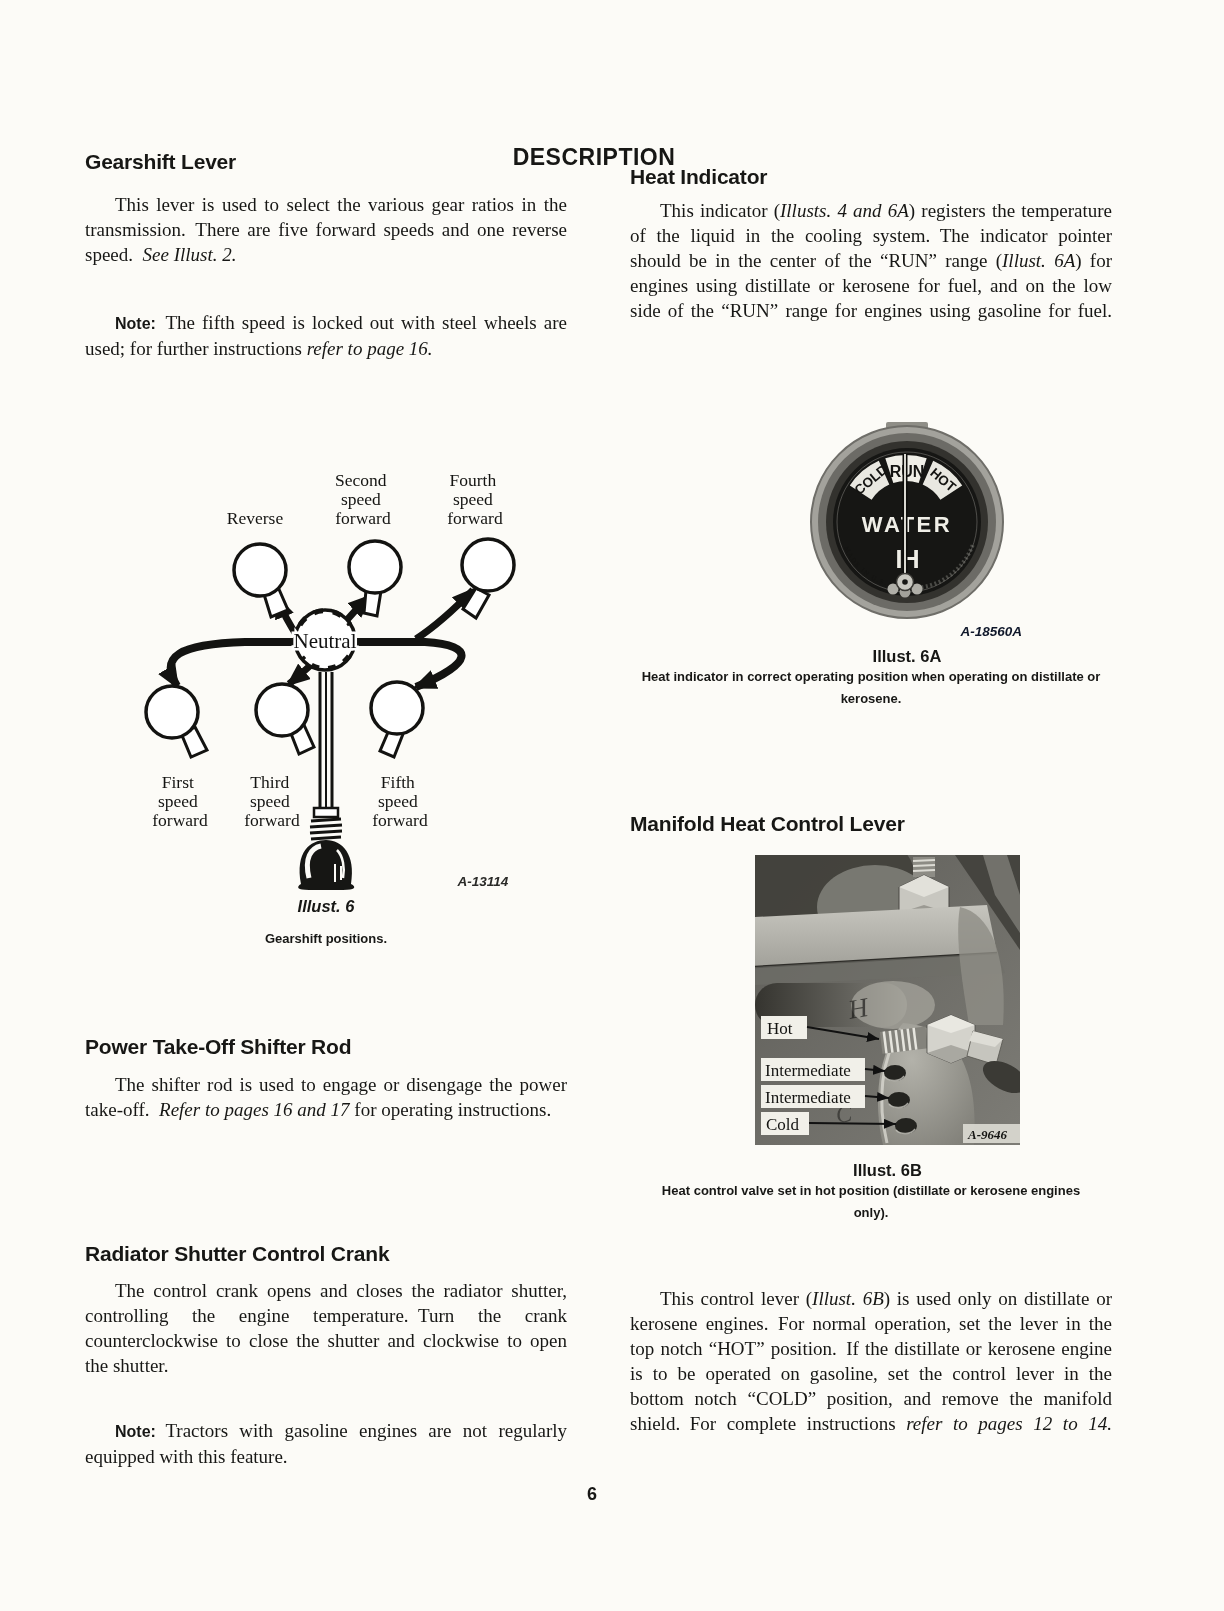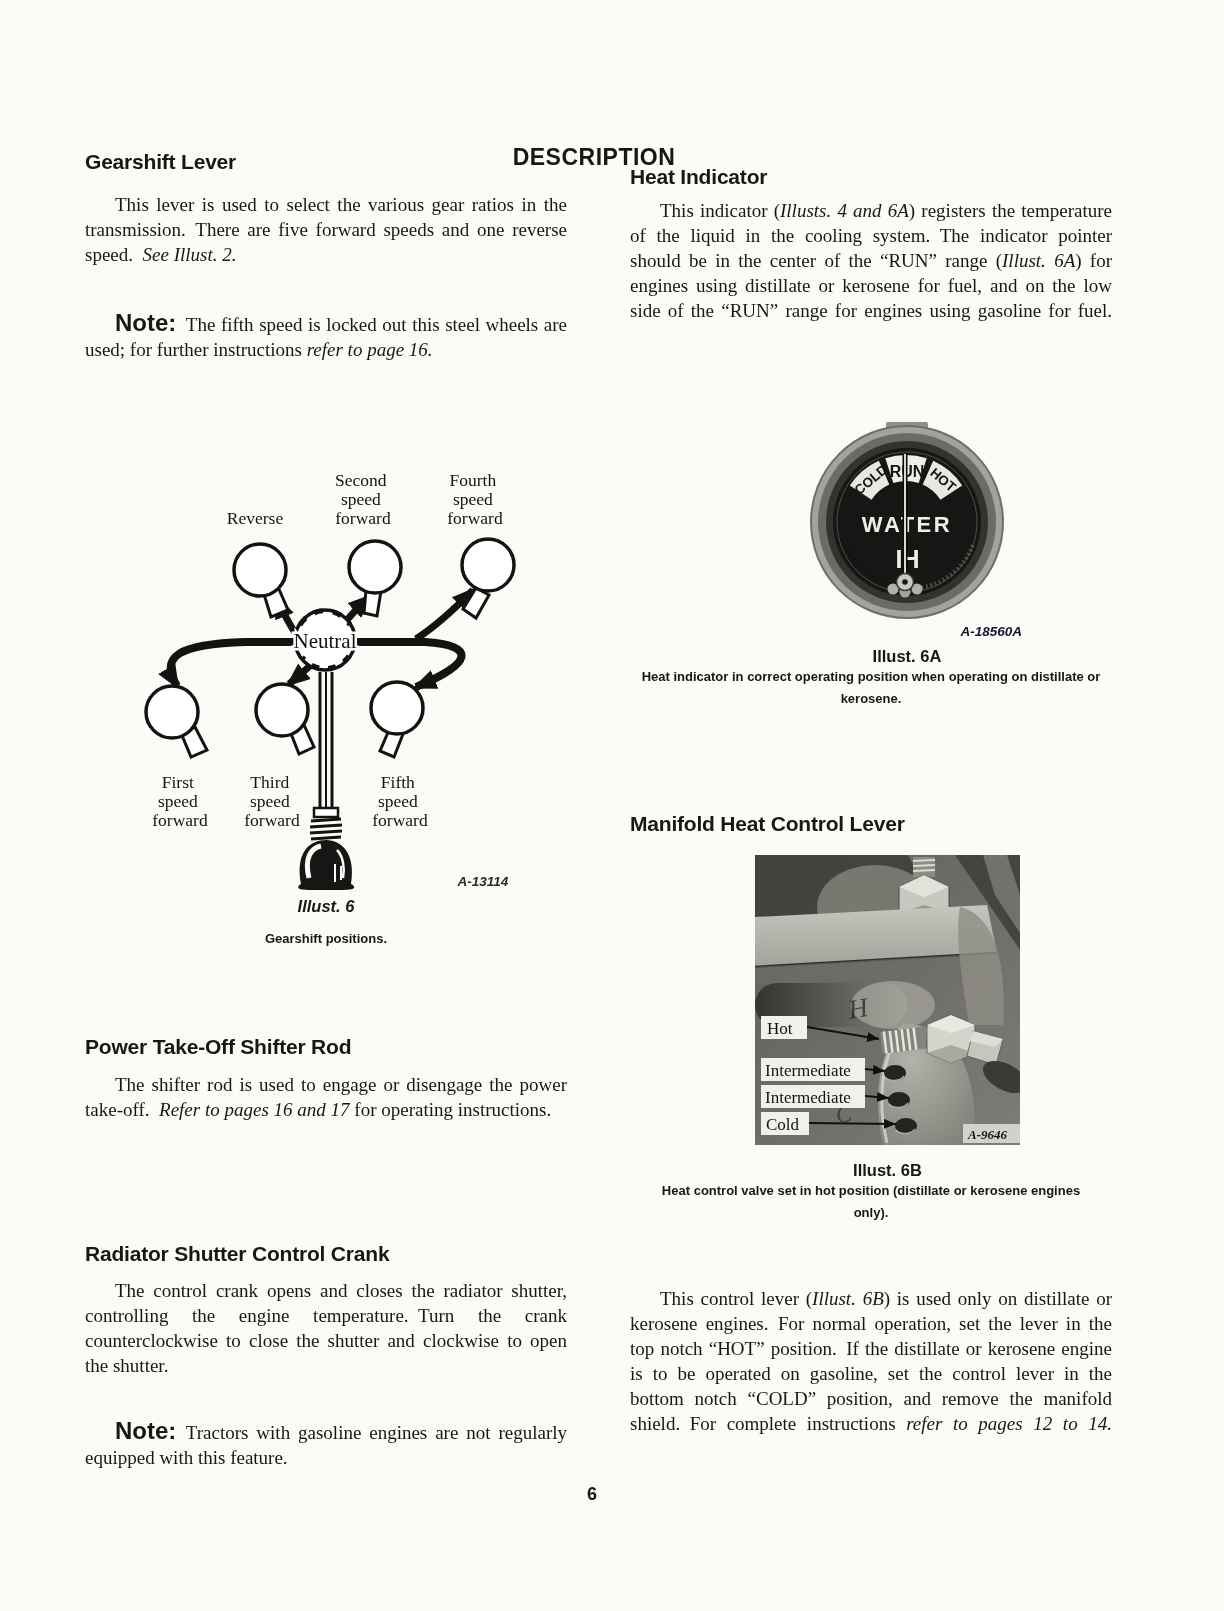--- a/index.html
+++ b/index.html
@@ -8,21 +8,21 @@
   .page-title{position:absolute;top:100px;left:0;width:1188px;text-align:center;
         font-family:"Liberation Sans",sans-serif;font-weight:700;font-size:23px;letter-spacing:.5px;margin-top:44px;}
   .col{position:absolute;top:150px;width:482px;}
   .col-left{left:85px;} .col-right{left:630px;}
   .blk{position:absolute;left:0;width:100%;}
   .sec-heading{font-family:"Liberation Sans",sans-serif;font-weight:700;font-size:21px;
         letter-spacing:-.2px;margin:0;}
   .body-para{font-size:19px;line-height:25px;text-align:justify;margin:0;text-indent:30px;}
   .jlast{text-align-last:justify;}
   .it{font-style:italic;}
-  .bd{font-weight:700;font-family:"Liberation Sans",sans-serif;font-size:24px;font-style:normal;}
+  .bd{font-weight:700;font-family:"Liberation Sans",sans-serif;font-size:16px;font-style:normal;}
   .illust-cap{font-family:"Liberation Sans",sans-serif;font-weight:700;font-size:16.5px;text-align:center;}
   .fig-caption{font-family:"Liberation Sans",sans-serif;font-weight:700;font-size:13px;line-height:22px;text-align:center;}
   .fig-wrap{position:absolute;}
   .code-html{font-family:"Liberation Sans",sans-serif;font-weight:700;font-style:italic;font-size:13.5px;color:#0f172a;}
   .gauge-code{text-align:right;margin-top:-6px;padding-right:16px;}
   .page-number{position:absolute;top:1484px;left:0;width:1184px;text-align:center;
         font-family:"Liberation Sans",sans-serif;font-weight:700;font-size:18px;}
   svg text{font-family:"Liberation Serif",serif;fill:#141412;}
   .svg-label{font-size:17.5px;}
   .svg-code{font-family:"Liberation Sans",sans-serif;font-weight:700;font-style:italic;font-size:13.5px;fill:#2a2a28;}
@@ -37,21 +37,21 @@
 <div class="page">
 
   <div class="page-title">DESCRIPTION</div>
 
   <div class="col col-left">
 
     <h2 class="sec-heading blk" style="top:0;">Gearshift Lever</h2>
 
     <p class="body-para blk" style="top:42px;"><span>This lever is used to select the various gear ratios in the transmission. There are five forward speeds and one reverse speed. </span><span class="it">See Illust. 2.</span></p>
 
-    <p class="body-para blk" style="top:160px;"><span class="bd">Note:</span><span> The fifth speed is locked out this steel wheels are used; for further instructions </span><span class="it">refer to page 16.</span></p>
+    <p class="body-para blk" style="top:160px;"><span class="bd">Note:</span><span> The fifth speed is locked out with steel wheels are used; for further instructions </span><span class="it">refer to page 16.</span></p>
 
     <svg class="blk" style="top:300px;" width="482" height="445" viewBox="0 0 482 445">
       <defs>
         <marker id="ah" markerUnits="userSpaceOnUse" markerWidth="26" markerHeight="20" refX="20" refY="10" orient="auto">
             <path d="M0 0 L24 10 L0 20 Z" fill="#131311"></path>
           </marker>
         <marker id="ahs" markerUnits="userSpaceOnUse" markerWidth="26" markerHeight="20" refX="20" refY="10" orient="auto-start-reverse">
             <path d="M0 0 L24 10 L0 20 Z" fill="#131311"></path>
           </marker>
       </defs>

